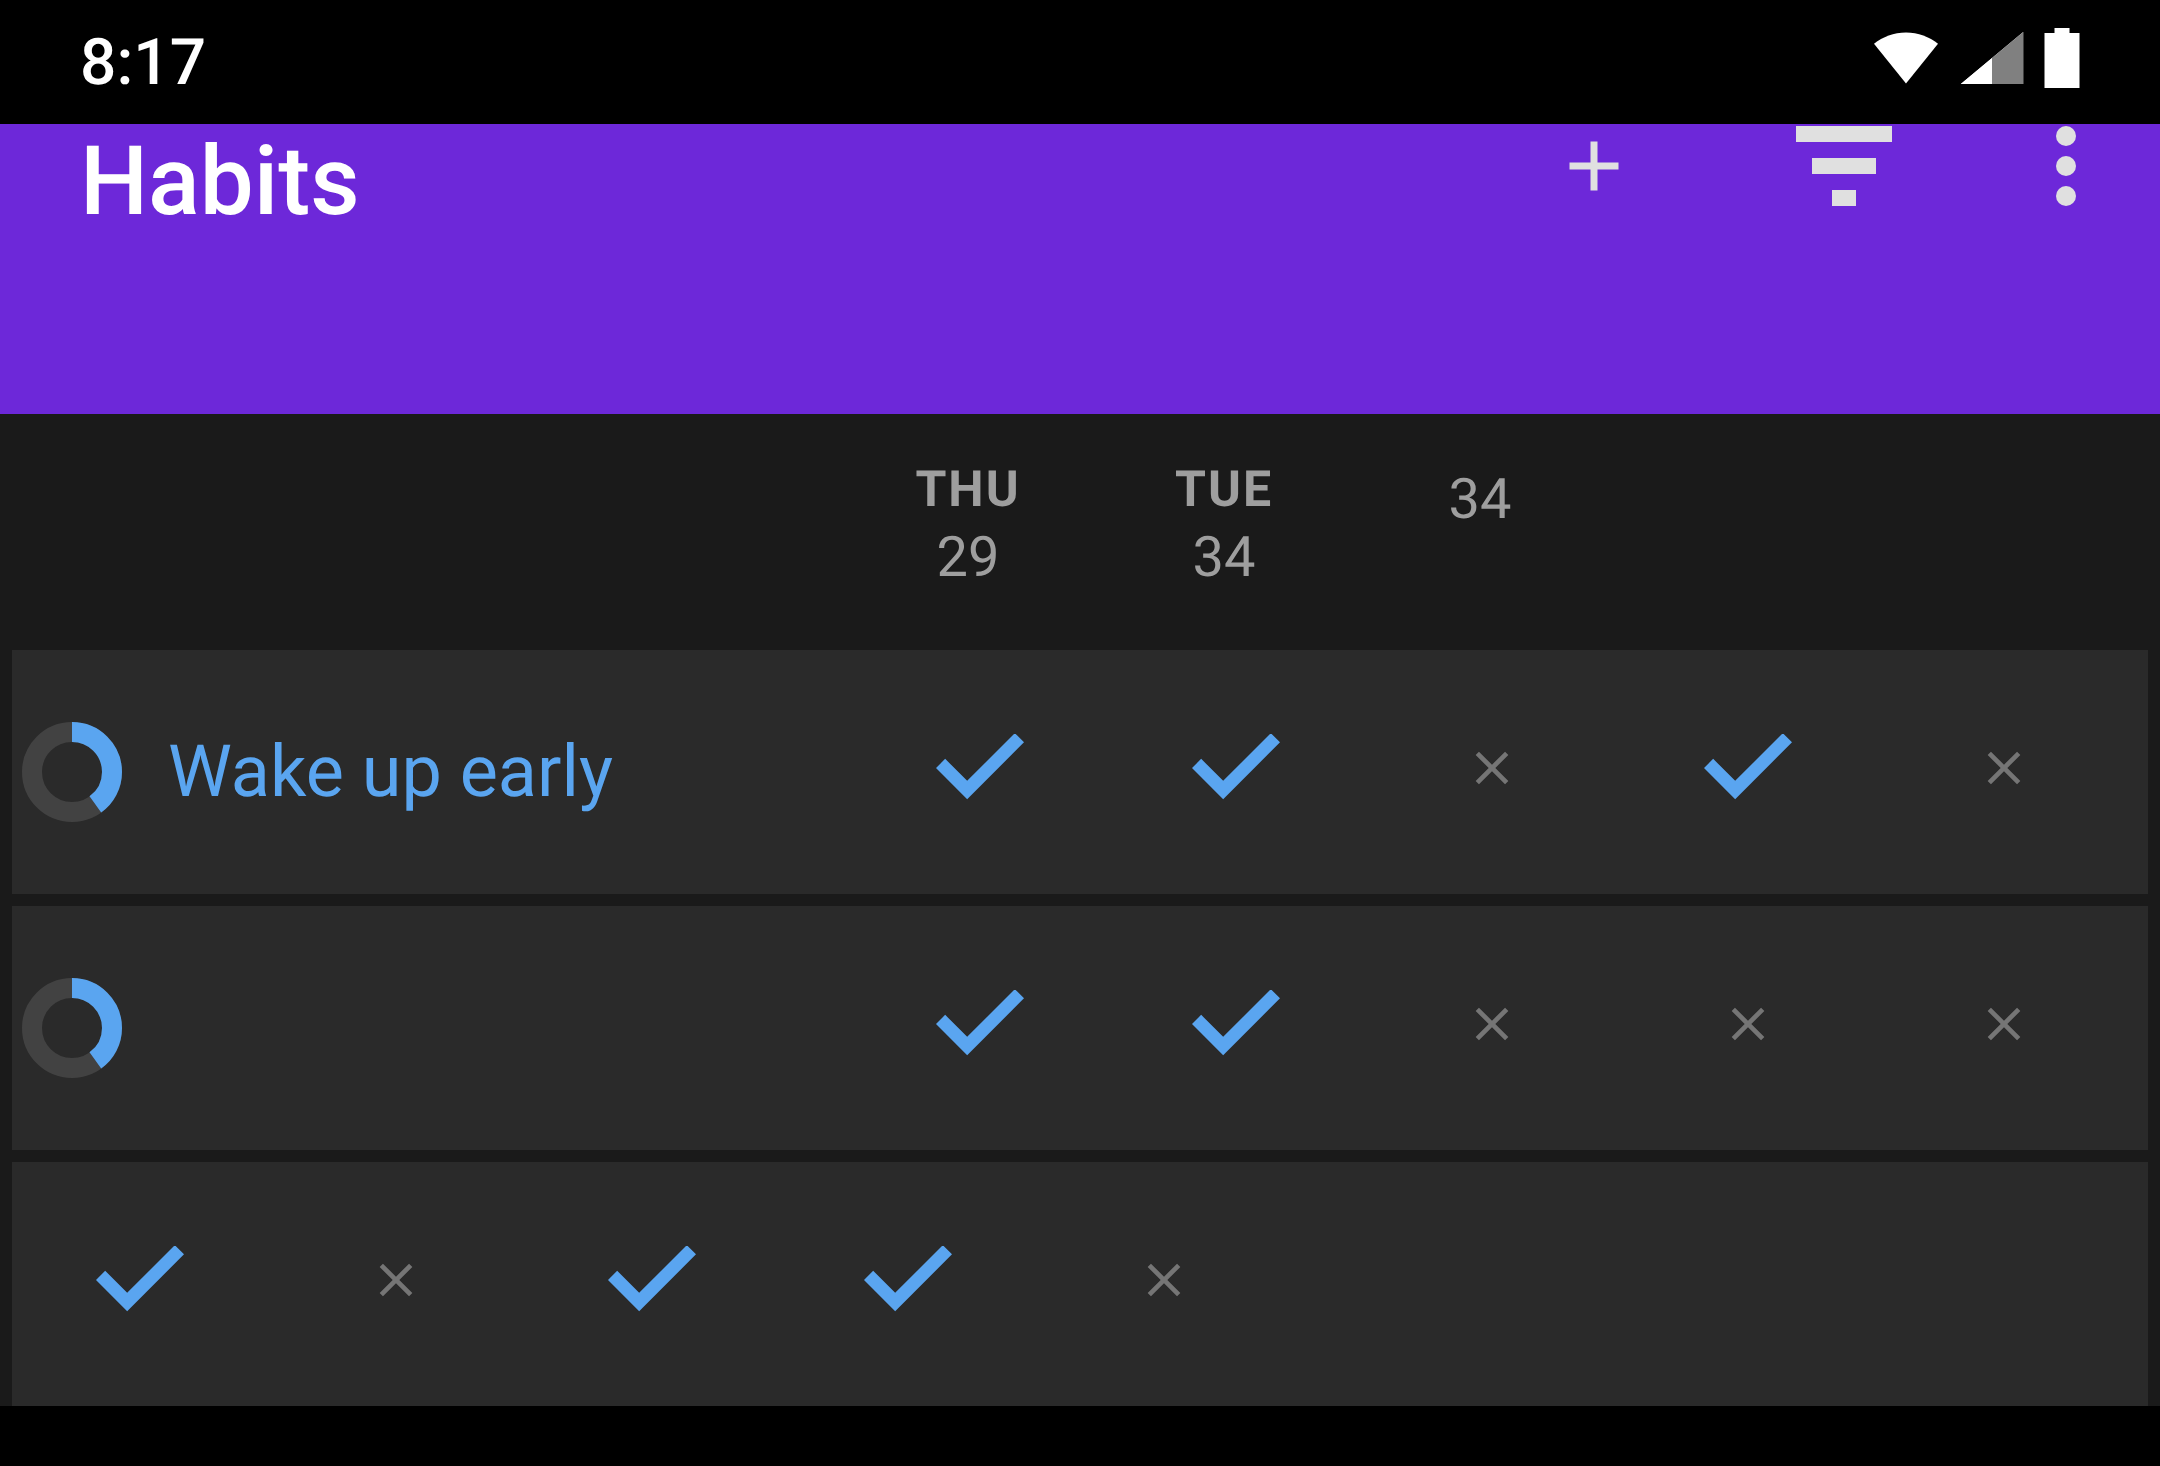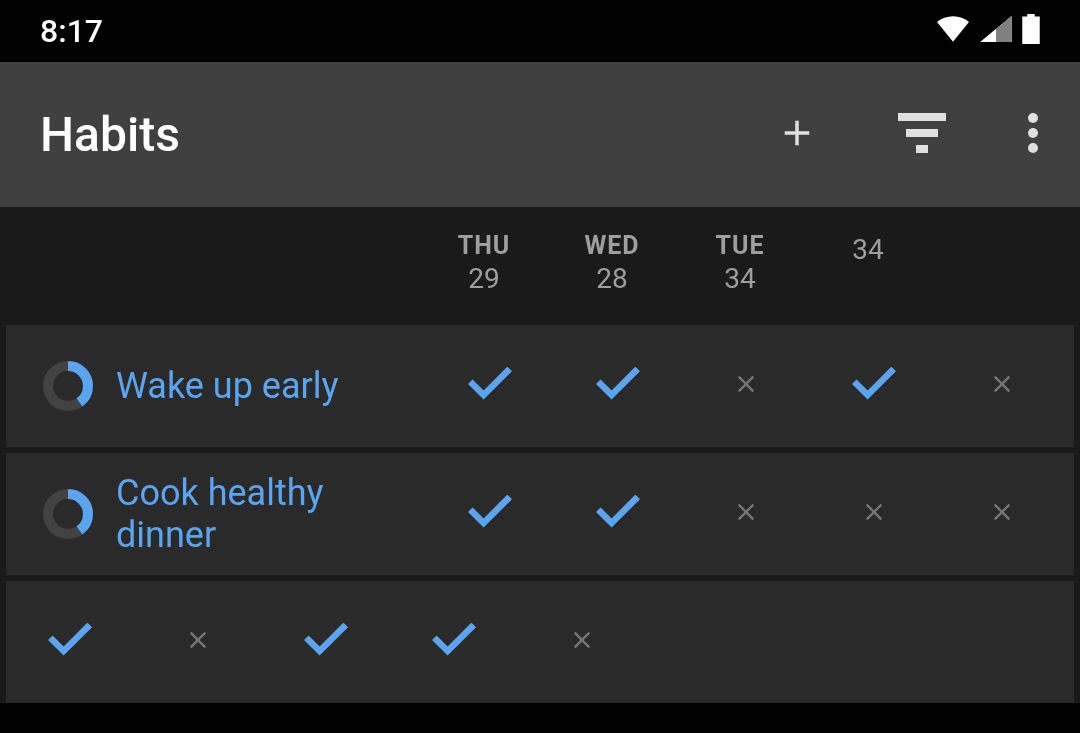--- a/index.html
+++ b/index.html
@@ -27,23 +27,23 @@
       font-size: 32px;
       font-weight: 500;
     }
     .status-icons {
       display: flex;
       align-items: center;
       gap: 10px;
     }
     .app-bar {
       height: 145px;
-      background: #404040;
-      display: flex;
-      align-items: center;
+      background: #6d28d9;
+      display: flex;
+      align-items: flex-start;
       justify-content: space-between;
       padding: 0 40px;
     }
     .app-title {
       color: #fff;
       font-size: 48px;
       font-weight: 500;
     }
     .app-actions {
       display: flex;
@@ -92,21 +92,21 @@
       align-items: center;
       background: #2a2a2a;
       margin: 6px 6px;
       height: 122px;
       cursor: pointer;
     }
     .habit-info {
       width: 420px;
       display: flex;
       align-items: center;
-      padding-left: 36px;
+      padding-left: 4px;
       gap: 22px;
     }
     .progress-ring {
       width: 52px;
       height: 52px;
       position: relative;
     }
     .habit-name {
       color: #5aa5f0;
       font-size: 36px;
@@ -184,24 +184,20 @@
 
 <div class="content">
   <div class="days-header">
     <div class="days-header-spacer"></div>
     <div id="days-container" style="display:flex;justify-content:flex-end;">
         <div class="day-col">
           <div class="day-label">THU</div>
           <div class="day-num">29</div>
         </div>
         <div class="day-col">
-          <div class="day-label">WED</div>
-          <div class="day-num">28</div>
-        </div>
-        <div class="day-col">
           <div class="day-label">TUE</div>
           <div class="day-num">34</div>
         </div>
         <div class="day-col">
           <div class="day-num">34</div>
         </div>
       </div>
   </div>
   <div id="habits-container">
       <div class="habit-row">
@@ -237,21 +233,20 @@
               <path d="M19 6.41 L17.59 5 L12 10.59 L6.41 5 L5 6.41 L10.59 12 L5 17.59 L6.41 19 L12 13.41 L17.59 19 L19 17.59 L13.41 12 Z" fill="#757575"></path>
             </svg></span>
         </div>
       </div>
       <div class="habit-row">
         <div class="habit-info">
           <div class="progress-ring"><svg width="52" height="52" viewBox="0 0 52 52">
               <circle cx="26" cy="26" r="20" fill="none" stroke="#424242" stroke-width="10"></circle>
               <circle cx="26" cy="26" r="20" fill="none" stroke="#5aa5f0" stroke-width="10" stroke-dasharray="50.26548245743669 125.66370614359172" transform="rotate(-90 26 26)" stroke-linecap="butt"></circle>
             </svg></div>
-          <span class="habit-name">Cook healthy dinner</span>
         </div>
         <div class="mark-col">
           <span class="check-icon"><svg width="44" height="34" viewBox="0 0 24 18">
               <path d="M8.5 14.5 L2.5 8.5 L0 11 L8.5 19.5 L24 4 L21.5 1.5 Z" transform="translate(0,-2)" fill="#5aa5f0"></path>
             </svg></span>
         </div>
         <div class="mark-col">
           <span class="check-icon"><svg width="44" height="34" viewBox="0 0 24 18">
               <path d="M8.5 14.5 L2.5 8.5 L0 11 L8.5 19.5 L24 4 L21.5 1.5 Z" transform="translate(0,-2)" fill="#5aa5f0"></path>
             </svg></span>

